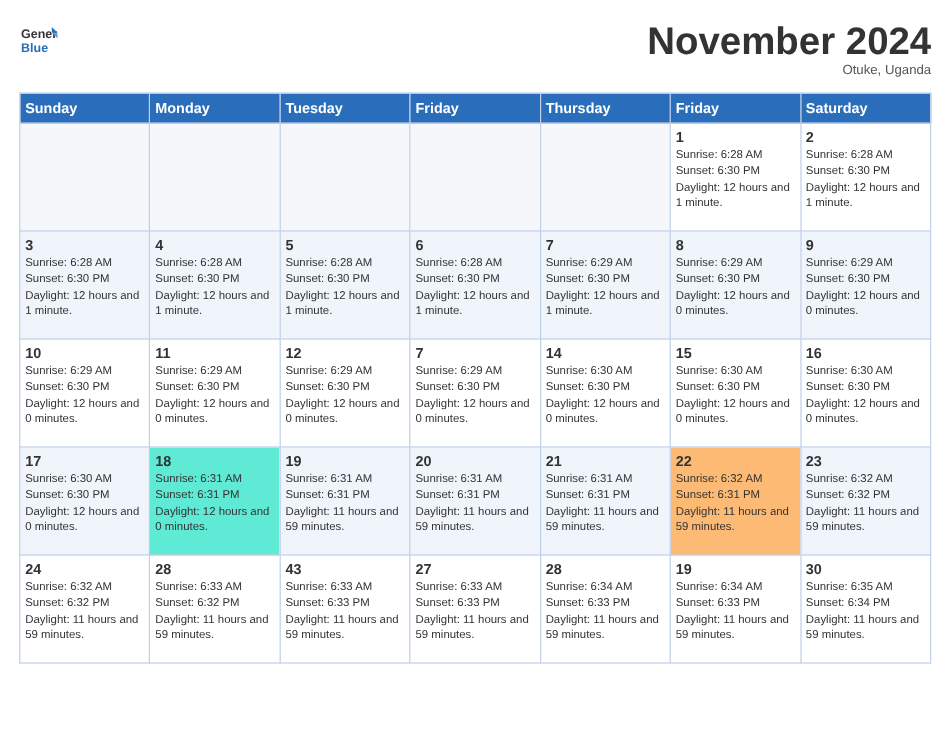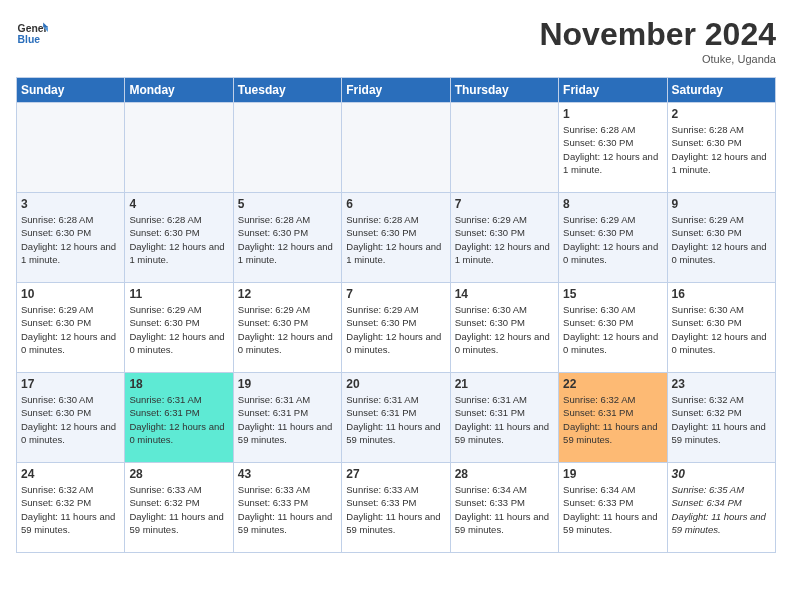--- a/index.html
+++ b/index.html
@@ -293,21 +293,21 @@
           <div class="day-info" style="white-space: pre-line;">Sunrise: 6:34 AM
 Sunset: 6:33 PM
 Daylight: 11 hours and 59 minutes.</div>
         </td>
         <td style="background: rgb(255, 255, 255);">
           <span class="day-num">19</span>
           <div class="day-info" style="white-space: pre-line;">Sunrise: 6:34 AM
 Sunset: 6:33 PM
 Daylight: 11 hours and 59 minutes.</div>
         </td>
-        <td style="background: rgb(255, 255, 255); font-style: italic;">
+        <td style="background: rgb(255, 255, 255);">
           <span class="day-num">30</span>
           <div class="day-info" style="white-space: pre-line;">Sunrise: 6:35 AM
 Sunset: 6:34 PM
 Daylight: 11 hours and 59 minutes.</div>
         </td>
       </tr>
     </tbody>
 </table>
 
 </body></html>

